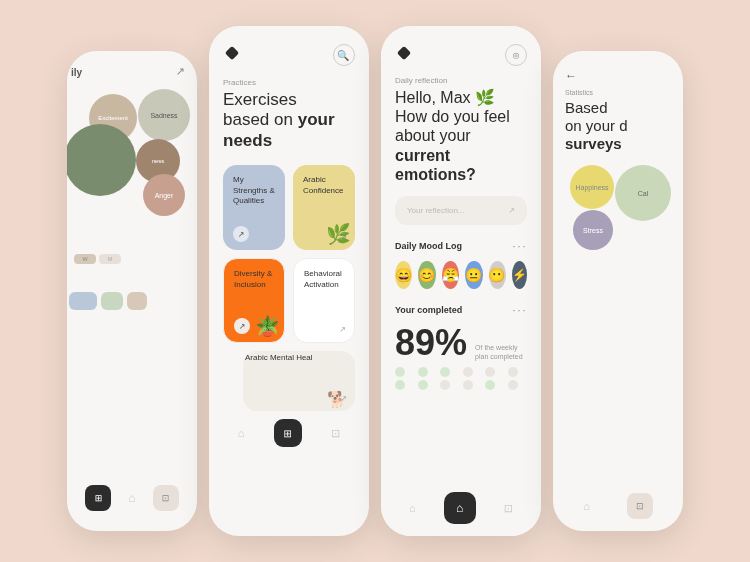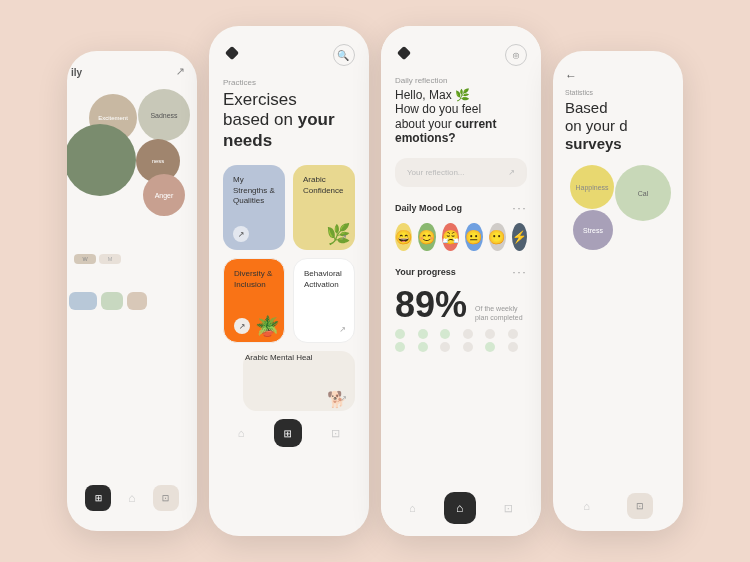--- a/index.html
+++ b/index.html
@@ -187,21 +187,21 @@
       justify-content: center;
       font-size: 8px;
       color: #888;
     }
     .phone3-label {
       font-size: 8px;
       color: #999;
       margin-bottom: 3px;
     }
     .phone3-title {
-      font-size: 12px;
+      font-size: 16px;
       font-weight: 400;
       color: #2c2c2c;
       line-height: 1.2;
       margin-bottom: 12px;
     }
     .phone3-title strong { font-weight: 700; }
     .reflection-input {
       background: #f0ece8;
       border-radius: 12px;
       padding: 10px 12px;
@@ -521,21 +521,21 @@
         <div class="mood-emoji mood-yellow">😄</div>
         <div class="mood-emoji mood-green">😊</div>
         <div class="mood-emoji mood-red">😤</div>
         <div class="mood-emoji mood-blue">😐</div>
         <div class="mood-emoji mood-gray">😶</div>
         <div class="mood-emoji mood-dark" style="font-size:12px; color:#fff;">⚡</div>
       </div>
 
       <div class="progress-section">
         <div class="section-header">
-          <span class="section-title">Your progress</span>
+          <span class="section-title">Your completed</span>
           <span class="dots-menu">···</span>
         </div>
         <div class="progress-row">
           <div class="progress-number">89%</div>
           <div class="progress-desc">Of the weekly plan completed</div>
         </div>
         <div class="progress-dots">
           <div class="prog-dot"></div>
           <div class="prog-dot"></div>
           <div class="prog-dot"></div>

